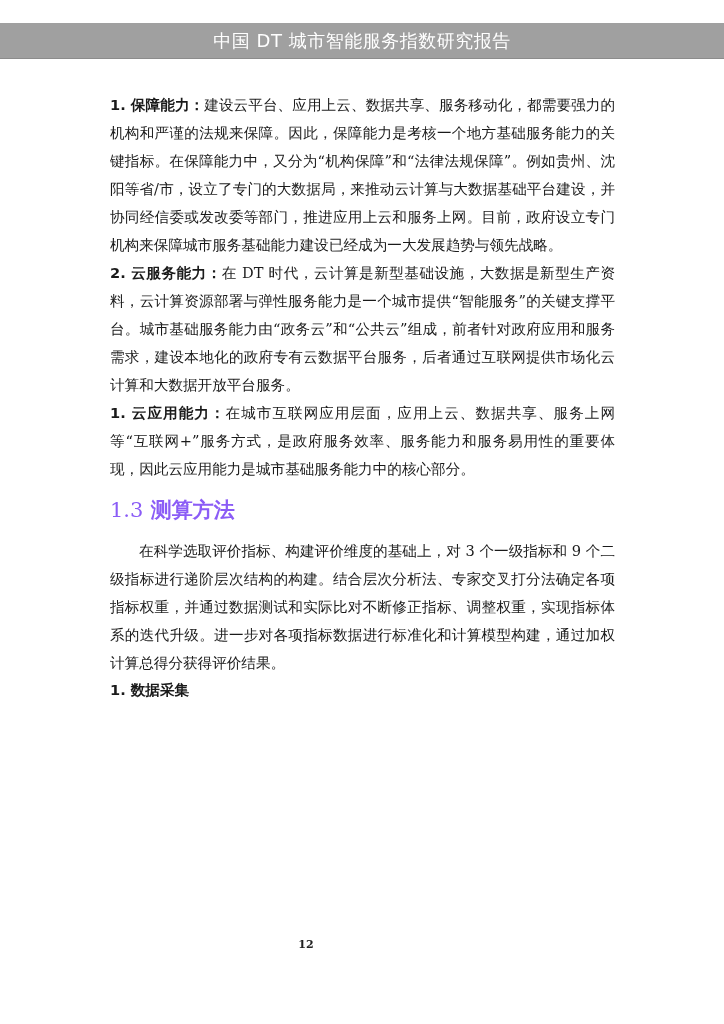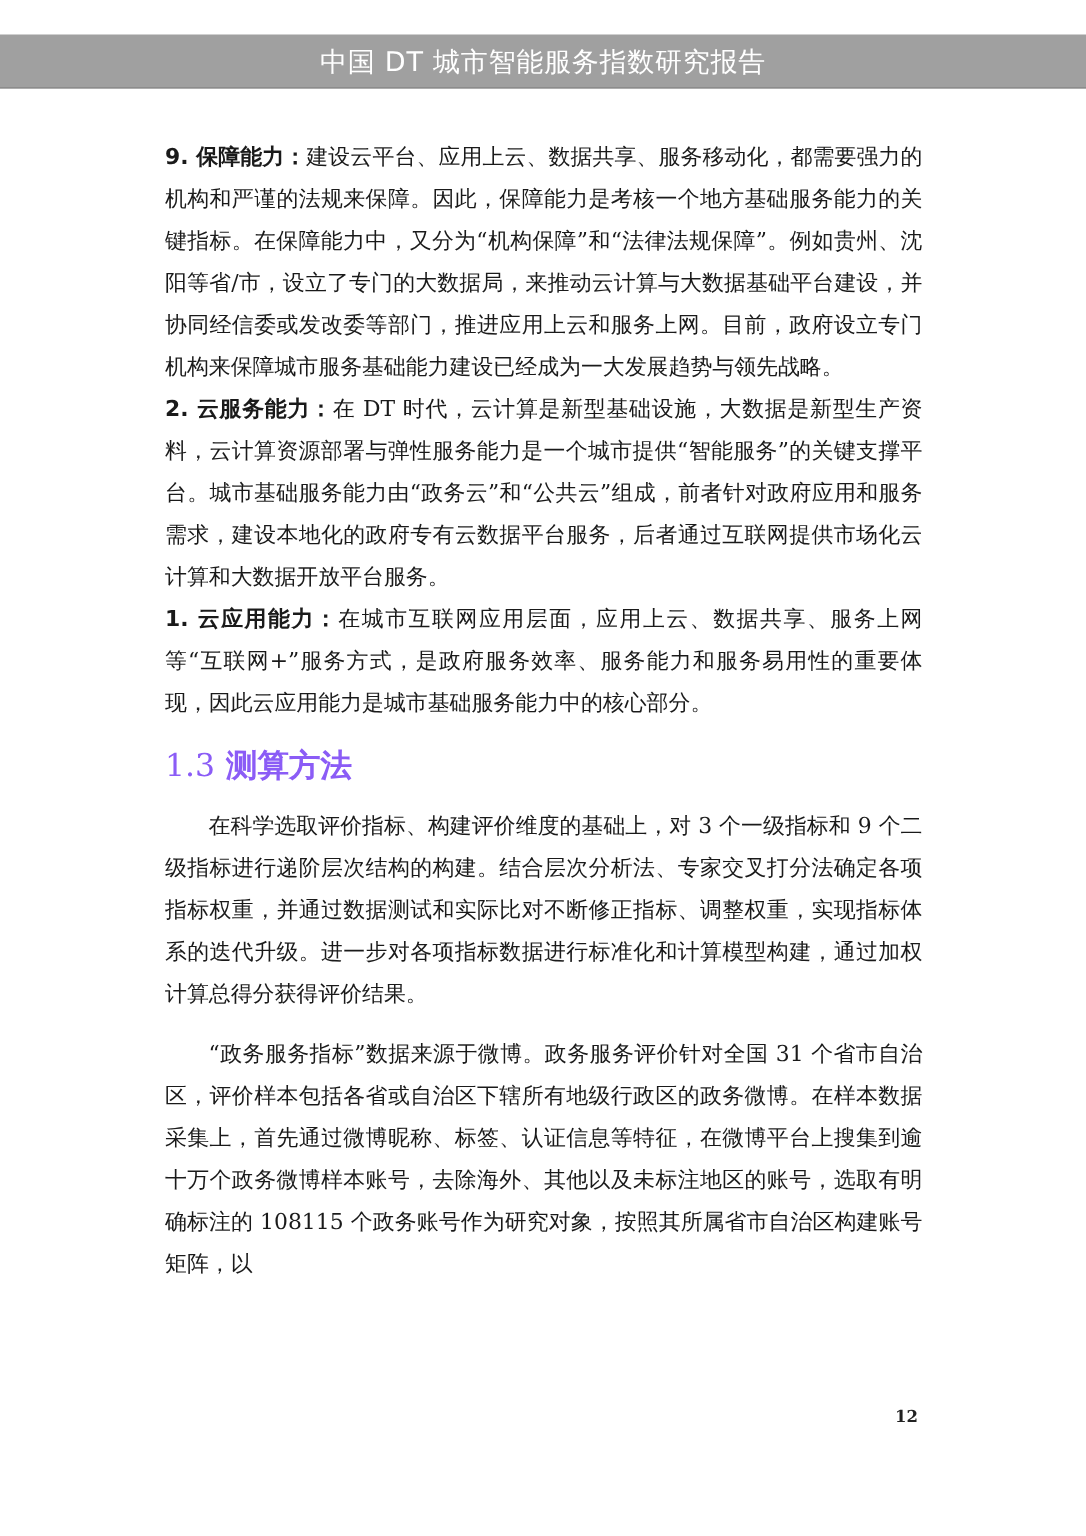--- a/index.html
+++ b/index.html
@@ -28,36 +28,36 @@
   .section-heading {
     font-family: "DejaVu Sans", "Liberation Sans", sans-serif; font-size: 21px;
     font-weight: bold; margin: 12px 0 8px 0; line-height: 30px; color: #8b5cf6;
   }
   .section-heading .num { font-family: "DejaVu Serif", serif; font-weight: normal; }
   .sub-heading {
     font-family: "DejaVu Sans", "Liberation Sans", sans-serif; font-size: 14.6px;
     font-weight: bold; line-height: 26px; margin: 0;
   }
   .page-number {
-    position: absolute; top: 938px; left: 0; width: 612px; text-align: right;
+    position: absolute; top: 938px; left: 0; width: 612px; text-align: center;
     font-size: 11px; font-weight: bold; color: #222;
   }
 </style>
 </head>
 <body>
 
 <div class="header-band">
   <span class="header-title">中国 DT 城市智能服务指数研究报告</span>
 </div>
 
 <div class="content">
-  <p class="para"><span class="lead">9. 保障能力：</span><span>建设云平台、应用上云、数据共享、服务移动化，都需要强力的机构和严谨的法规来保障。因此，保障能力是考核一个地方基础服务能力的关键指标。在保障能力中，又分为“机构保障”和“法律法规保障”。例如贵州、沈阳等省/市，设立了专门的大数据局，来推动云计算与大数据基础平台建设，并协同经信委或发改委等部门，推进应用上云和服务上网。目前，政府设立专门机构来保障城市服务基础能力建设已经成为一大发展趋势与领先战略。</span></p>
+  <p class="para"><span class="lead">1. 保障能力：</span><span>建设云平台、应用上云、数据共享、服务移动化，都需要强力的机构和严谨的法规来保障。因此，保障能力是考核一个地方基础服务能力的关键指标。在保障能力中，又分为“机构保障”和“法律法规保障”。例如贵州、沈阳等省/市，设立了专门的大数据局，来推动云计算与大数据基础平台建设，并协同经信委或发改委等部门，推进应用上云和服务上网。目前，政府设立专门机构来保障城市服务基础能力建设已经成为一大发展趋势与领先战略。</span></p>
   <p class="para"><span class="lead">2. 云服务能力：</span><span>在 DT 时代，云计算是新型基础设施，大数据是新型生产资料，云计算资源部署与弹性服务能力是一个城市提供“智能服务”的关键支撑平台。城市基础服务能力由“政务云”和“公共云”组成，前者针对政府应用和服务需求，建设本地化的政府专有云数据平台服务，后者通过互联网提供市场化云计算和大数据开放平台服务。</span></p>
   <p class="para"><span class="lead">1. 云应用能力：</span><span>在城市互联网应用层面，应用上云、数据共享、服务上网等“互联网+”服务方式，是政府服务效率、服务能力和服务易用性的重要体现，因此云应用能力是城市基础服务能力中的核心部分。</span></p>
 
   <div class="section-heading"><span class="num">1.3</span> <span>测算方法</span></div>
 
   <p class="para indent">在科学选取评价指标、构建评价维度的基础上，对 3 个一级指标和 9 个二级指标进行递阶层次结构的构建。结合层次分析法、专家交叉打分法确定各项指标权重，并通过数据测试和实际比对不断修正指标、调整权重，实现指标体系的迭代升级。进一步对各项指标数据进行标准化和计算模型构建，通过加权计算总得分获得评价结果。</p>
 
-  <p class="para indent">“政务服务指标”数据来源于微博。政务服务评价针对全国 31 个省市自治区，评价样本包括各省或自治区下辖所有地级行政区的政务微博。在样本数据采集上，首先通过微博昵称、标签、认证信息等特征，在微博平台上搜集到逾十万个政务微博样本账号，去除海外、其他以及未标注地区的账号，选取有明确标注的 108115 个政务账号作为研究对象，按照其所属省市自治区构建账号矩阵，以</p>
+  <p class="sub-heading">1.  数据采集</p>
 </div>
 
 <div class="page-number">12</div>
 
 </body></html>

